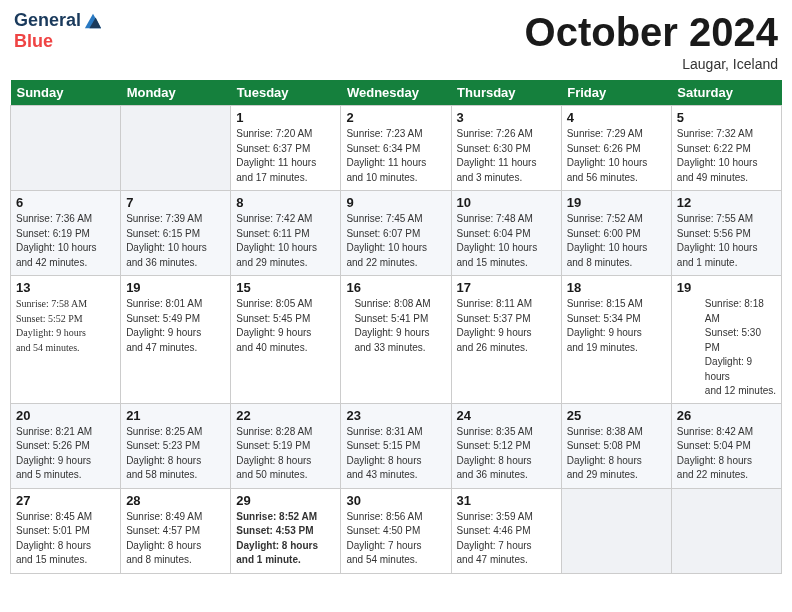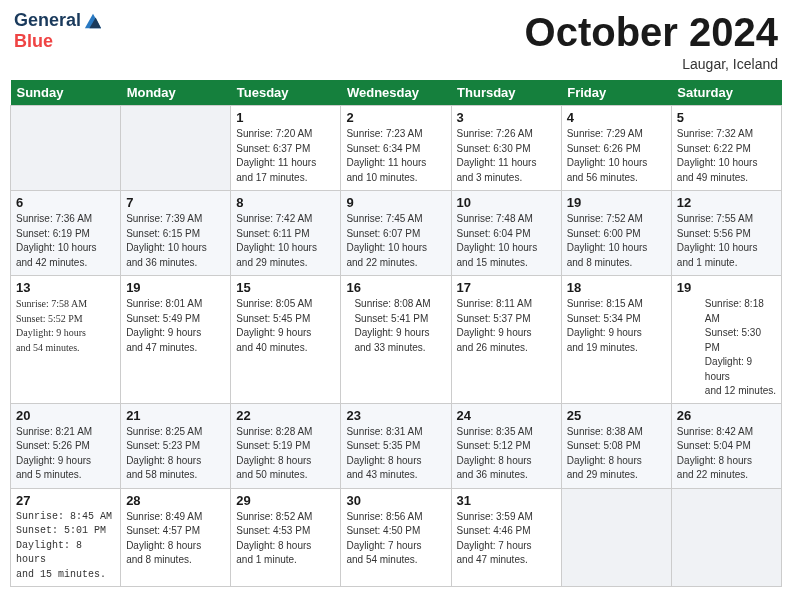--- a/index.html
+++ b/index.html
@@ -279,21 +279,21 @@
         <td>
           <span class="day-num">22</span>
           <div class="day-info" style="white-space: pre-line;">Sunrise: 8:28 AM
 Sunset: 5:19 PM
 Daylight: 8 hours
 and 50 minutes.</div>
         </td>
         <td>
           <span class="day-num">23</span>
           <div class="day-info" style="white-space: pre-line;">Sunrise: 8:31 AM
-Sunset: 5:35 PM
+Sunset: 5:15 PM
 Daylight: 8 hours
 and 43 minutes.</div>
         </td>
         <td>
           <span class="day-num">24</span>
           <div class="day-info" style="white-space: pre-line;">Sunrise: 8:35 AM
 Sunset: 5:12 PM
 Daylight: 8 hours
 and 36 minutes.</div>
         </td>
@@ -308,35 +308,35 @@
           <span class="day-num">26</span>
           <div class="day-info" style="white-space: pre-line;">Sunrise: 8:42 AM
 Sunset: 5:04 PM
 Daylight: 8 hours
 and 22 minutes.</div>
         </td>
       </tr>
       <tr>
         <td>
           <span class="day-num">27</span>
-          <div class="day-info" style="white-space: pre-line; font-family: Liberation Mono, monospace;">Sunrise: 8:45 AM
+          <div class="day-info" style="white-space: pre-line;">Sunrise: 8:45 AM
 Sunset: 5:01 PM
 Daylight: 8 hours
 and 15 minutes.</div>
         </td>
         <td>
           <span class="day-num">28</span>
           <div class="day-info" style="white-space: pre-line;">Sunrise: 8:49 AM
 Sunset: 4:57 PM
 Daylight: 8 hours
 and 8 minutes.</div>
         </td>
         <td>
           <span class="day-num">29</span>
-          <div class="day-info" style="white-space: pre-line;">Sunrise: 8:52 AM
+          <div class="day-info" style="white-space: pre-line; font-weight: bold;">Sunrise: 8:52 AM
 Sunset: 4:53 PM
 Daylight: 8 hours
 and 1 minute.</div>
         </td>
         <td>
           <span class="day-num">30</span>
           <div class="day-info" style="white-space: pre-line;">Sunrise: 8:56 AM
 Sunset: 4:50 PM
 Daylight: 7 hours
 and 54 minutes.</div>

